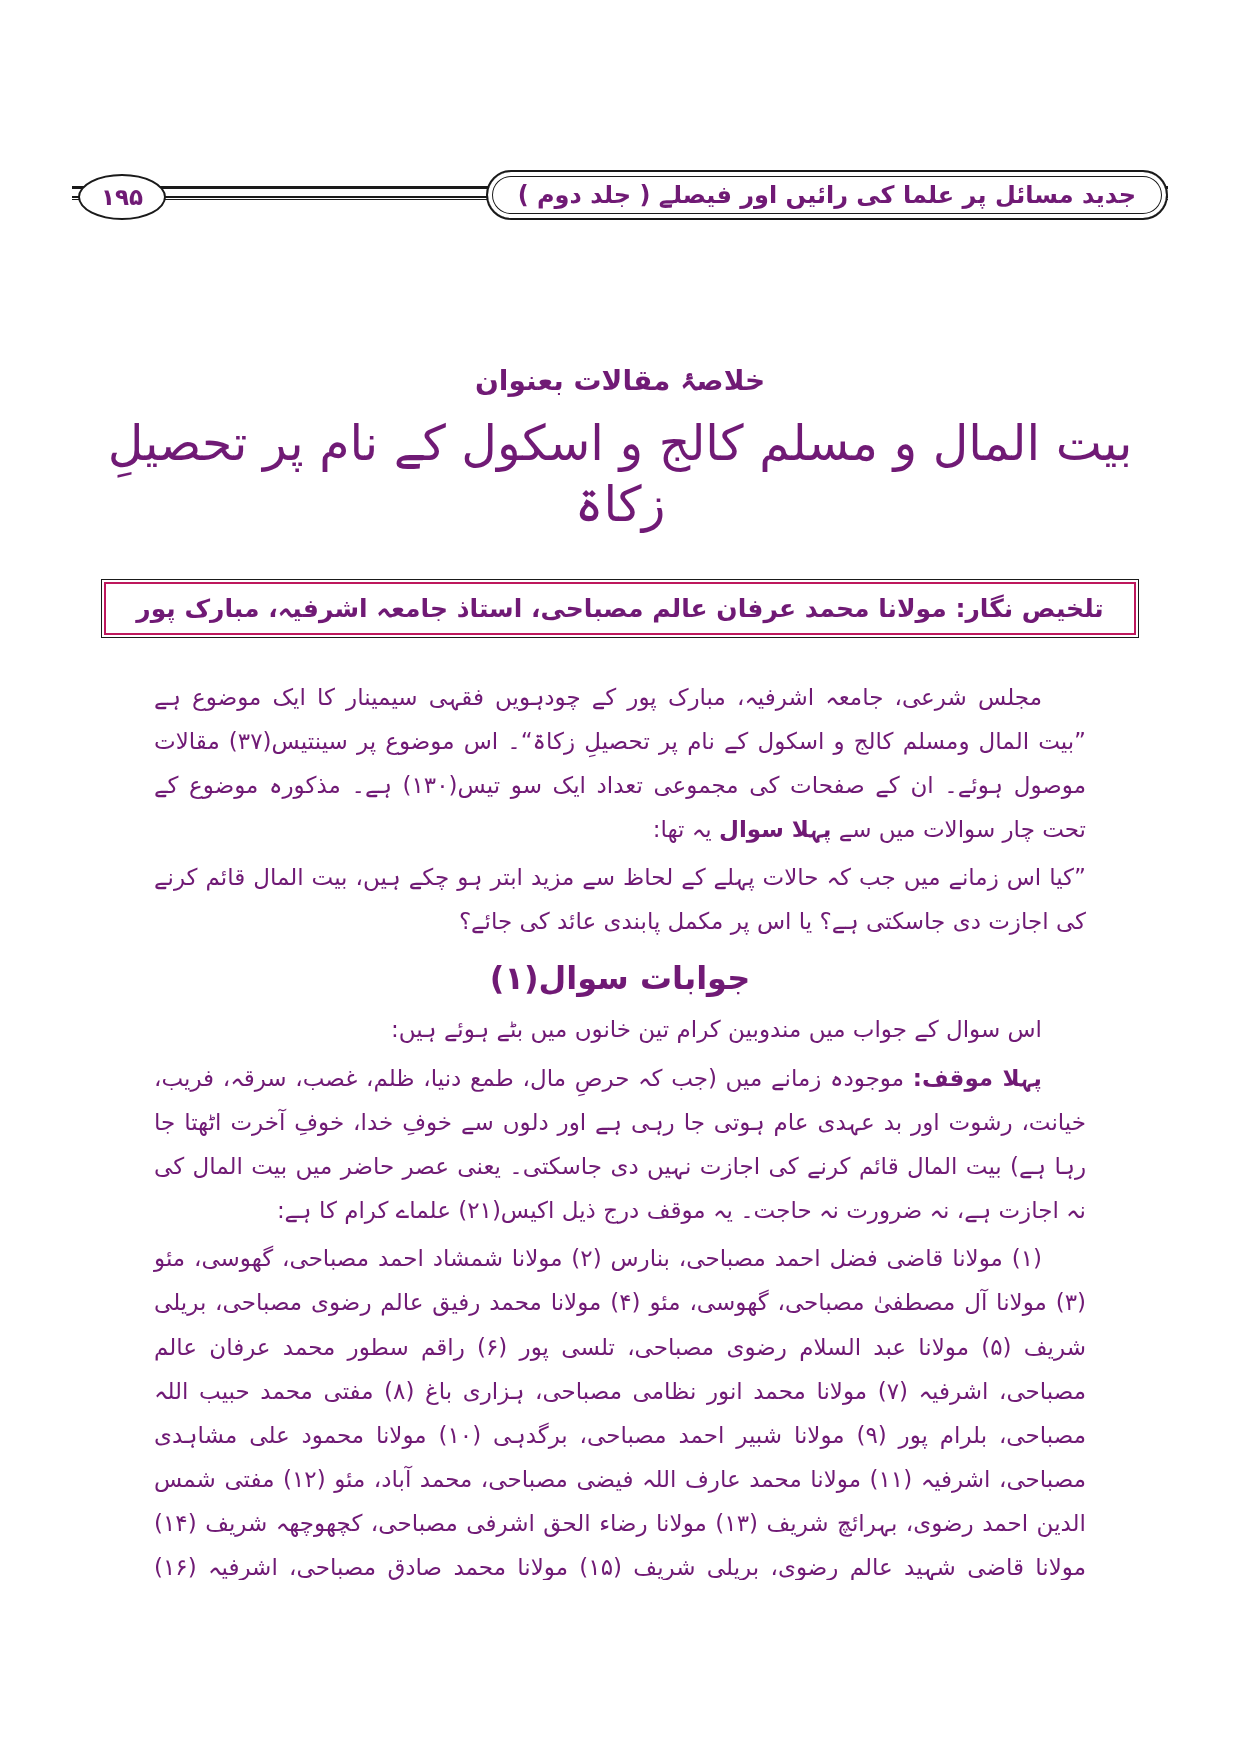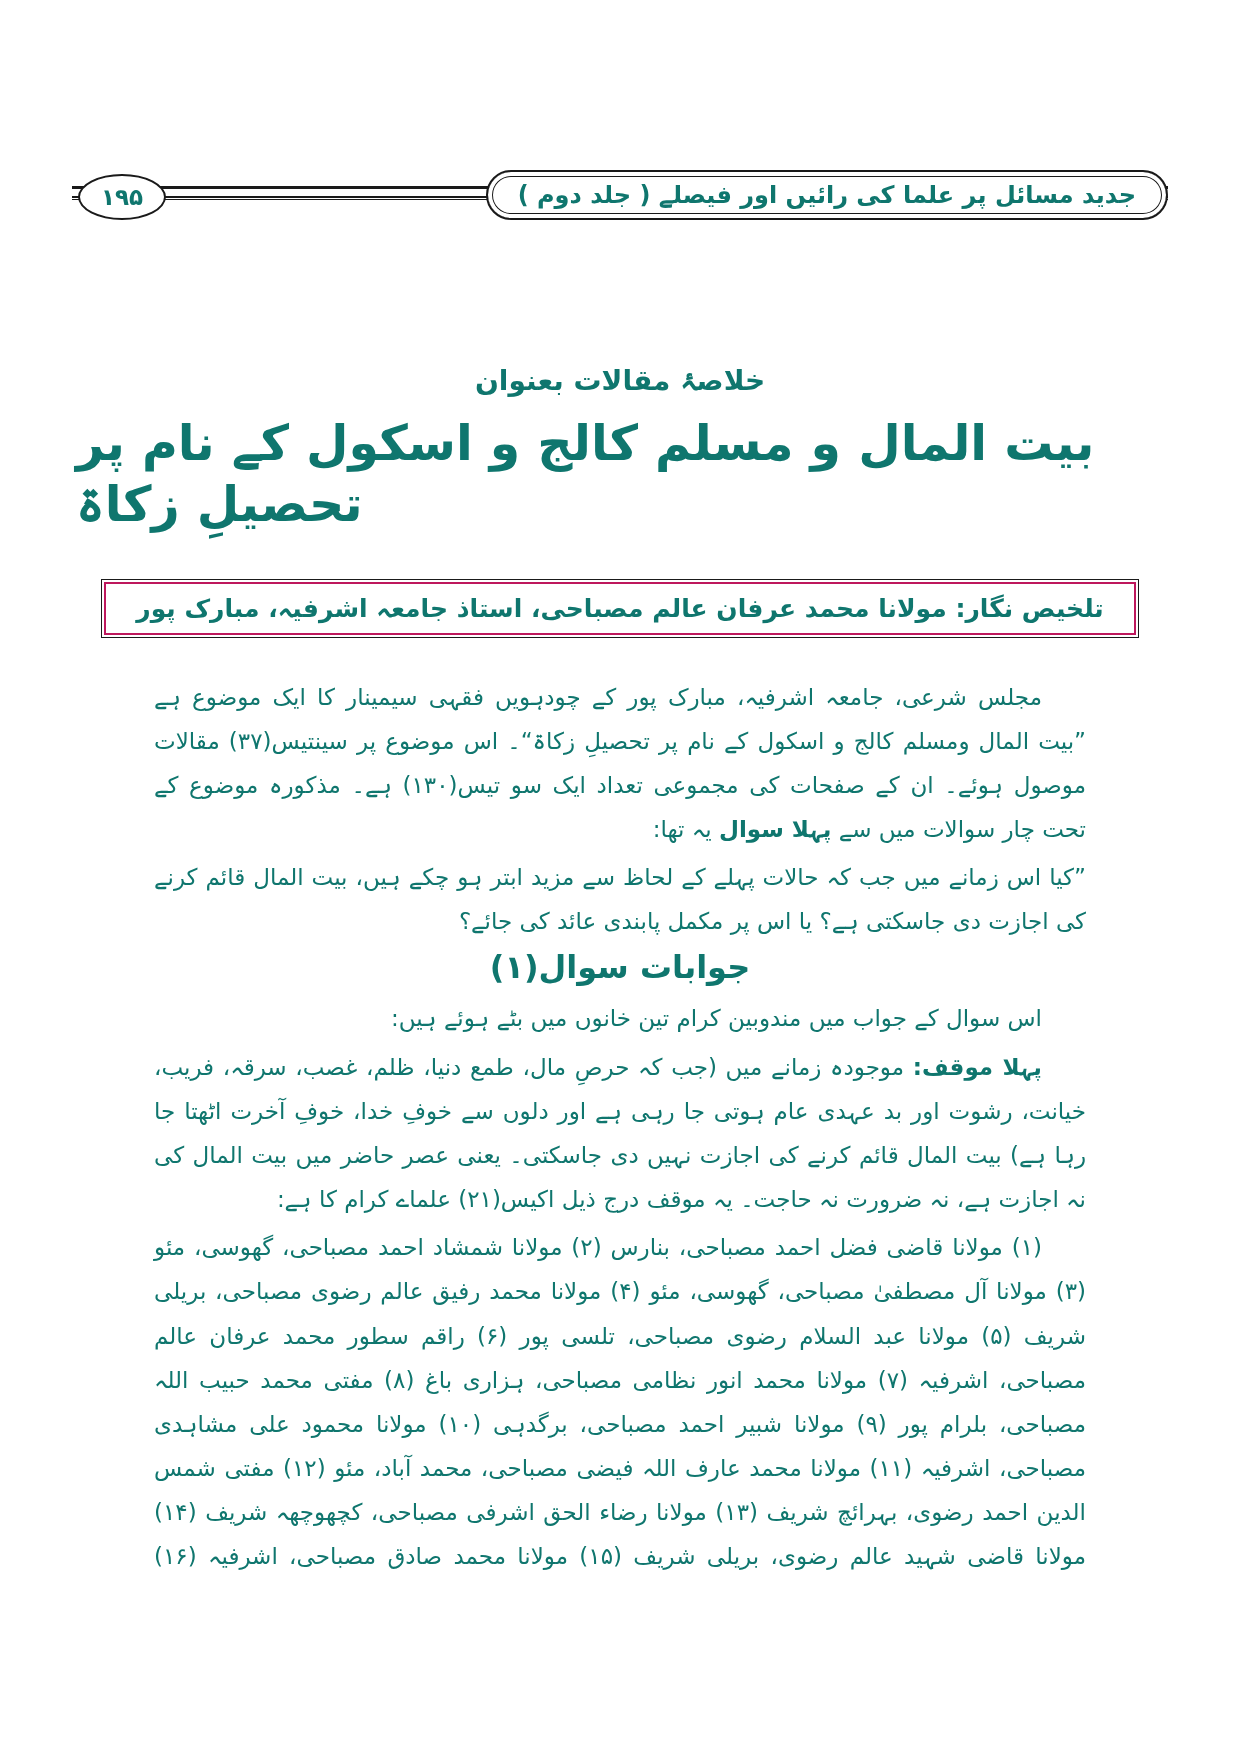--- a/index.html
+++ b/index.html
@@ -2,21 +2,21 @@
 <html lang="ur"><head>
 <meta charset="utf-8">
 <style>
   html, body { margin: 0; padding: 0; background: #ffffff; }
   .page {
     position: relative;
     width: 1240px;
     height: 1580px;
     margin: 0 auto;
     background: #ffffff;
-    color: #0f766e;
+    color: #701a75;
     font-family: "DejaVu Sans", sans-serif;
     direction: rtl;
     overflow: hidden;
   }
 
   
   .header {
     position: absolute;
     top: 170px;
     left: 72px;
@@ -64,24 +64,24 @@
     padding: 352px 76px 0 76px;
   }
   .kicker {
     margin: 12px;
     text-align: center;
     font-size: 28px;
     font-weight: bold;
   }
   .main-title {
     margin: 16px 0 0 0;
-    text-align: left;
+    text-align: center;
     font-size: 49px;
     line-height: 1.25;
-    font-weight: bold;
+    font-weight: normal;
   }
   .byline-box {
     display: table;
     margin: 46px auto 0 auto;
     border: 2px solid #be185d;
     outline: 1px solid #1a1a1a;
     outline-offset: 2px;
     padding: 10px 30px;
     font-size: 25px;
     font-weight: bold;
@@ -95,21 +95,21 @@
   .body-text p {
     margin: 4px;
     font-size: 23px;
     line-height: 1.92;
     text-align: justify;
   }
   .indent { text-indent: 44px; }
   .bold-inline { font-weight: bold; }
 
   .section-heading {
-    margin: 5px 0 10px 0;
+    margin: 16px 0 10px 0;
     text-align: center;
     font-size: 32px;
     font-weight: bold;
   }
 </style>
 </head>
 <body>
 
 <div class="page">
 

